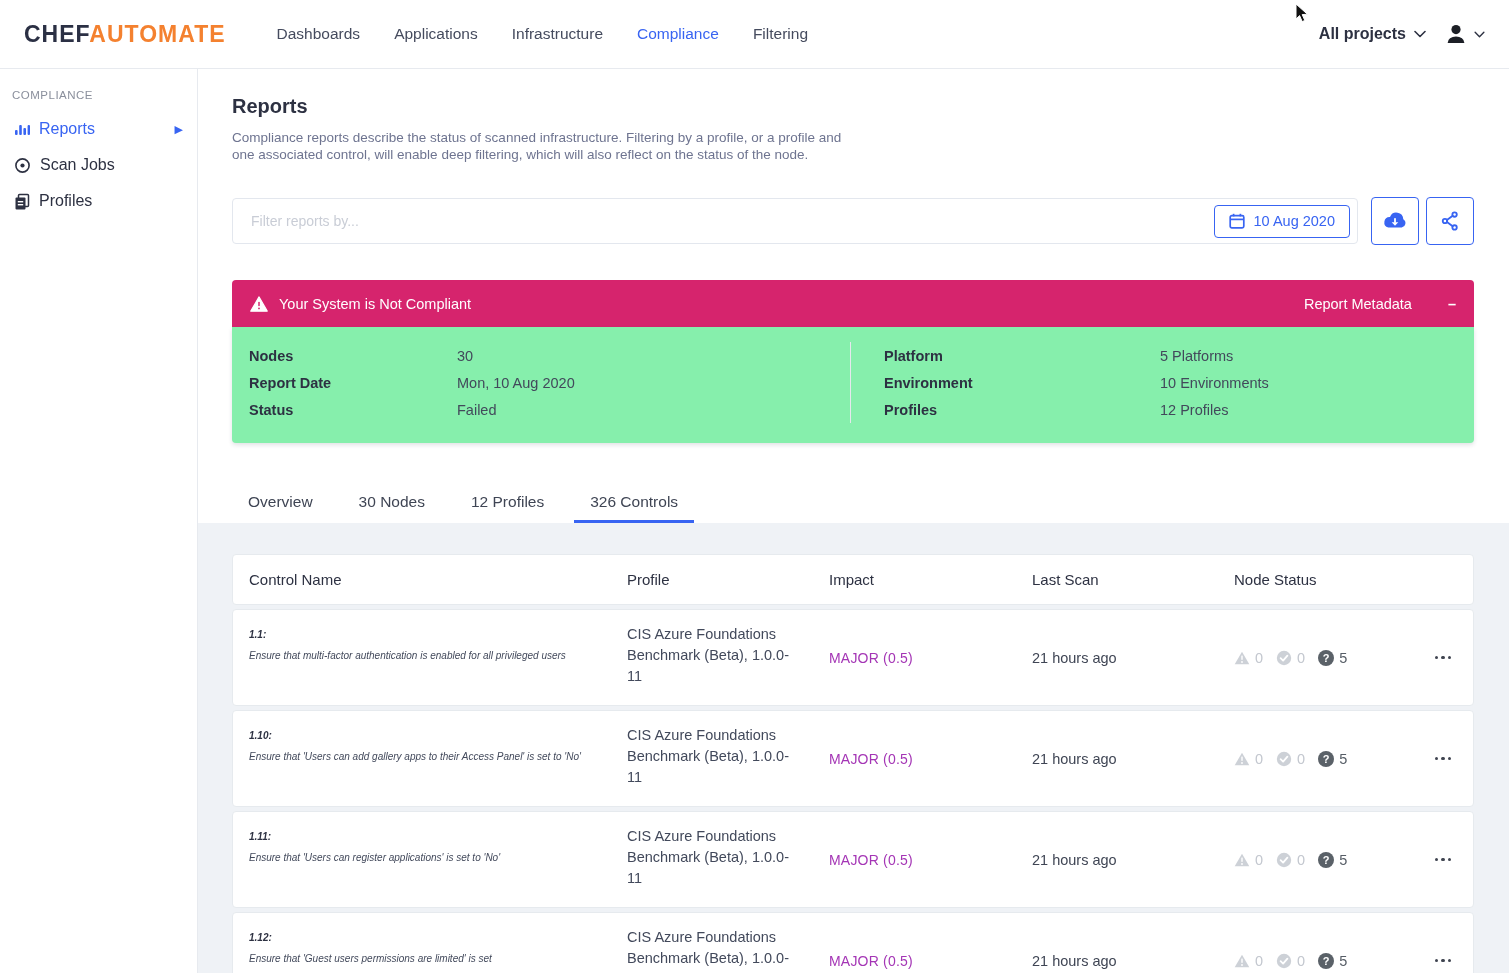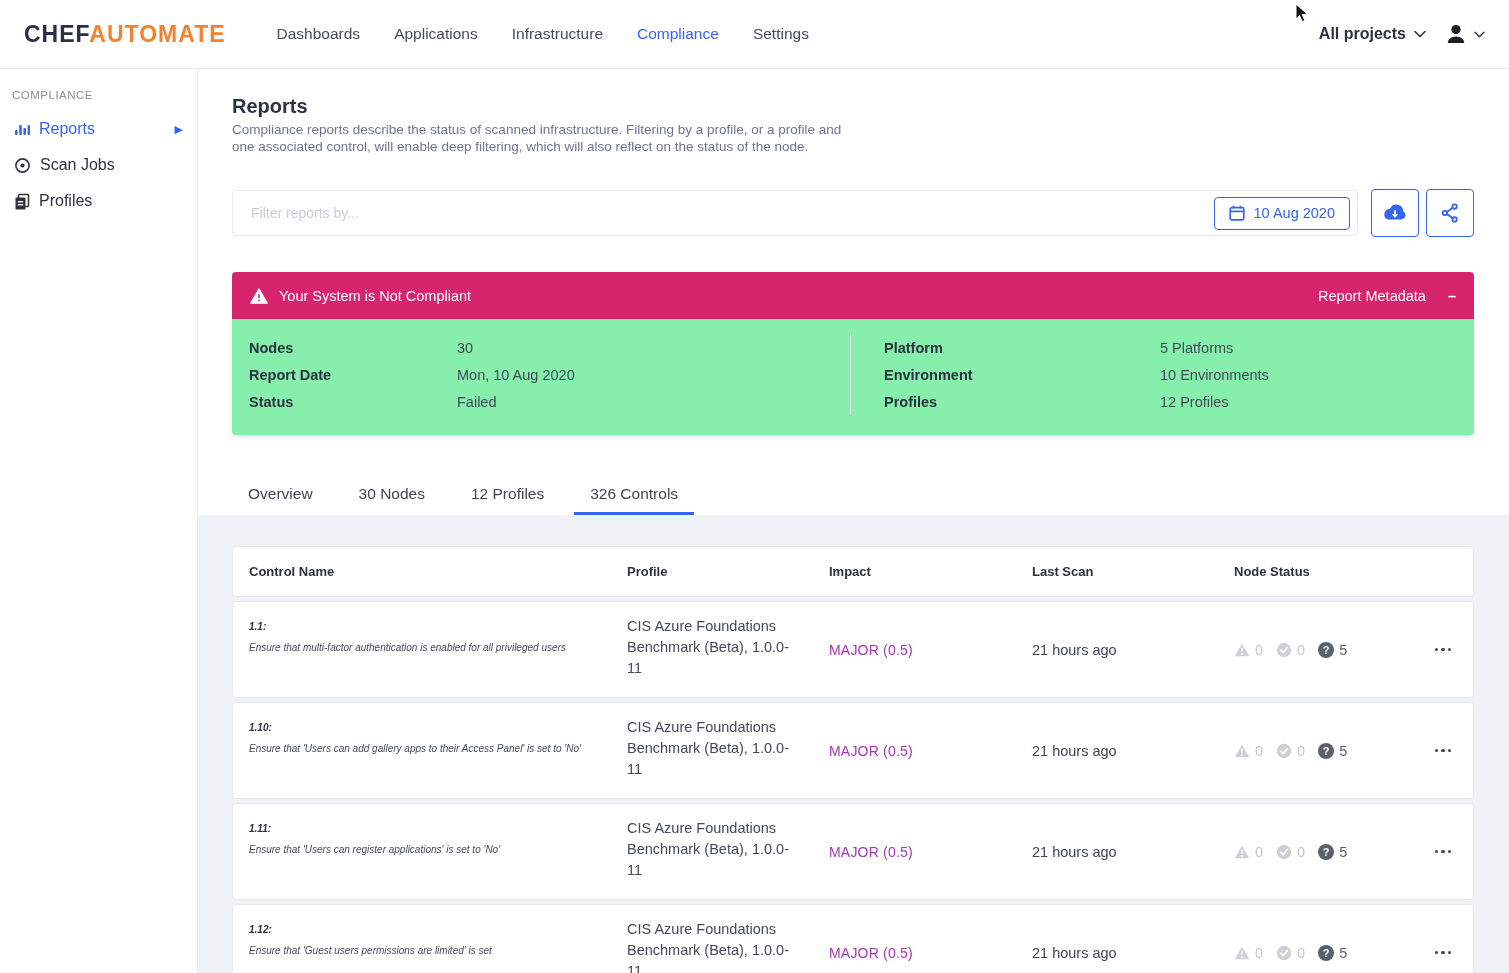--- a/index.html
+++ b/index.html
@@ -25,41 +25,41 @@
   .side-section { font-size:11.5px; letter-spacing:.5px; color:#8a8f9c; padding:0 12px; margin-bottom:10px; }
   .side-item { display:flex; align-items:center; gap:9px; padding:9px 14px; font-size:16px;
     color:#2d3142; cursor:pointer; }
   .side-item.active { color:#3864f2; }
   .side-item .arrow { margin-left:auto; color:#3864f2; font-size:11px; }
   .main { flex:1; display:flex; flex-direction:column; overflow:hidden; background:#fff; }
 
   
   .page-head { padding:0 35px 0 34px; }
   .page-title { font-size:20px; font-weight:700; color:#2d3142; margin-top:26px; }
-  .page-desc { margin-top:4px; width:625px; font-size:13.5px; line-height:16.5px; color:#6e7490; }
+  .page-desc { margin-top:12px; width:625px; font-size:13.5px; line-height:16.5px; color:#6e7490; }
 
   .filter-row { margin-top:34px; display:flex; align-items:center; }
   .filter-bar { flex:1; height:46px; border:1px solid #e3e7ee; border-radius:4px; background:#fff;
     display:flex; align-items:center; padding:0 7px 0 0; }
   .filter-input { flex:1; border:none; outline:none; height:100%; padding:0 18px; font-size:14px;
     font-family:"Liberation Sans", sans-serif; color:#42495b; background:transparent; }
   .filter-input::placeholder { color:#c9cdd6; }
   .date-btn { height:33px; display:flex; align-items:center; gap:9px; padding:0 14px;
     border:1px solid #3864f2; border-radius:4px; background:#fff; color:#3864f2; font-size:14.5px;
     font-family:"Liberation Sans", sans-serif; cursor:pointer; }
   .sq-btn { width:48px; height:48px; border:1px solid #3864f2; border-radius:4px; background:#fff;
     display:flex; align-items:center; justify-content:center; cursor:pointer; }
   .sq-btn + .sq-btn { margin-left:7px; }
   .filter-row .sq-btn:first-of-type { margin-left:13px; }
 
   
   .banner { margin-top:35px; height:47px; background:#d6246d; border-radius:4px 4px 0 0;
     display:flex; align-items:center; padding:12px 18px; color:#fff; }
   .banner-msg { font-size:14.5px; margin-left:11px; }
-  .banner-right { margin-left:auto; display:flex; align-items:center; gap:22px; cursor:pointer; }
+  .banner-right { margin-left:auto; display:flex; align-items:center; gap:36px; cursor:pointer; }
   .banner-right span { font-size:14.5px; }
   .banner-minus { font-size:17px; font-weight:700; }
 
   .meta-card { background:#86efac; border-radius:0 0 4px 4px; box-shadow:0 2px 4px rgba(40,50,70,.14);
     display:flex; padding:15px 0 20px; }
   .meta-col { width:619px; border-right:1px solid #e5e8ed; padding-left:17px; }
   .meta-col.right { width:auto; flex:1; border-right:none; padding-left:33px; }
   .meta-row { display:flex; height:27px; align-items:center; font-size:14.5px; }
   .meta-label { width:208px; font-weight:700; color:#2d3142; }
   .meta-col.right .meta-label { width:276px; }
@@ -68,21 +68,21 @@
   
   .tabs { margin-top:40px; display:flex; gap:14px; }
   .tab { height:40px; padding:0 16px; display:flex; align-items:center; font-size:15.5px;
     color:#3f4554; cursor:pointer; border-bottom:3px solid transparent; }
   .tab.active { border-bottom-color:#3864f2; }
 
   
   .table-zone { flex:1; background:#eff2f6; padding:31px 35px 0 34px; overflow:hidden; }
   .tgrid { display:grid; grid-template-columns:378px 202px 203px 202px 1fr 30px; align-items:center; }
   .thead-card { background:#fff; border:1px solid #e6eaee; border-radius:4px; height:51px; margin-bottom:4px;
-    padding:0 22px 0 16px; font-size:13px; font-weight:700; color:#2d3142; }
+    padding:0 22px 0 16px; font-size:15px; font-weight:400; color:#2d3142; }
   .row-card { background:#fff; border:1px solid #e6eaee; border-radius:4px; margin-bottom:4px;
     padding:14px 22px 14px 16px; min-height:97px; cursor:pointer; }
   .cell-control { align-self:start; padding-right:30px; font-size:10px; line-height:21px; color:#42495b;font-style:italic; }
   .cell-control .cid { font-weight:700; color:#2d3142; }
   .cell-profile { align-self:start; padding-right:30px; font-size:14.5px; line-height:21px; color:#42495b; overflow-wrap:break-word; }
   .cell-impact { font-size:14px; color:#a435b5; letter-spacing:.2px; }
   .cell-scan { font-size:14.5px; color:#3f4554; }
   .cell-status { display:flex; align-items:center; gap:13px; }
   .st-group { display:flex; align-items:center; gap:5px; font-size:14.5px; }
   .st-count.muted { color:#c3c7cf; }
@@ -100,21 +100,21 @@
 
 <header class="topnav">
   <div class="logo">
     <span class="chef">CHEF</span><span class="automate">AUTOMATE</span>
   </div>
   <nav class="navlinks">
     <a class="nav-item">Dashboards</a>
     <a class="nav-item">Applications</a>
     <a class="nav-item">Infrastructure</a>
     <a class="nav-item active">Compliance</a>
-    <a class="nav-item">Settings</a>
+    <a class="nav-item">Filtering</a>
   </nav>
   <div class="nav-right">
     <div class="projects">
       <span>All projects</span>
       <span>
         <svg width="12" height="8" viewBox="0 0 12 8">
             <polyline points="1,1.5 6,6.5 11,1.5" fill="none" stroke="#2d3142" stroke-width="1.6" stroke-linecap="round" stroke-linejoin="round"></polyline>
           </svg>
       </span>
     </div>

